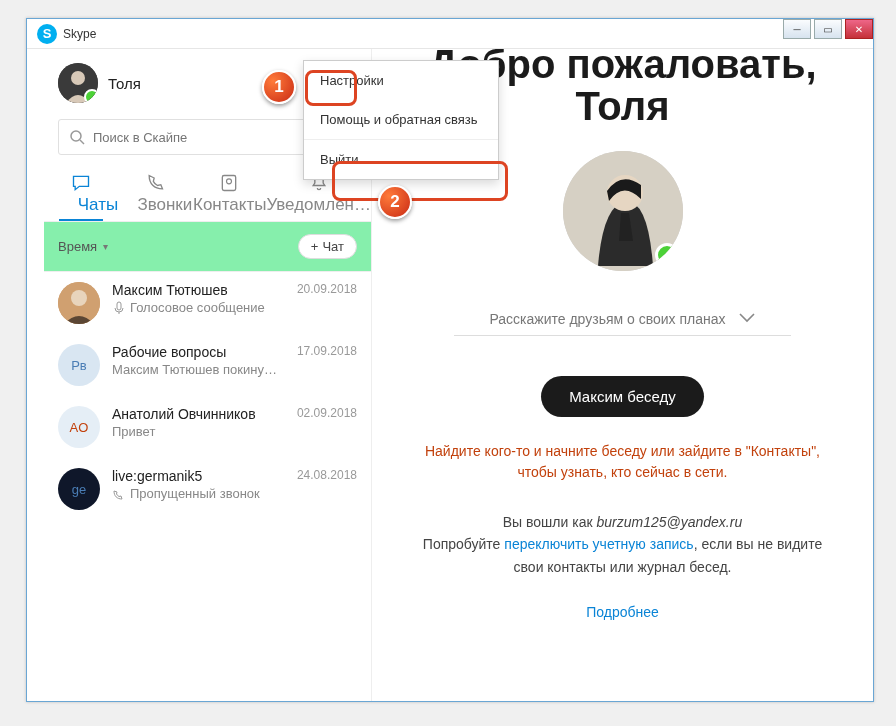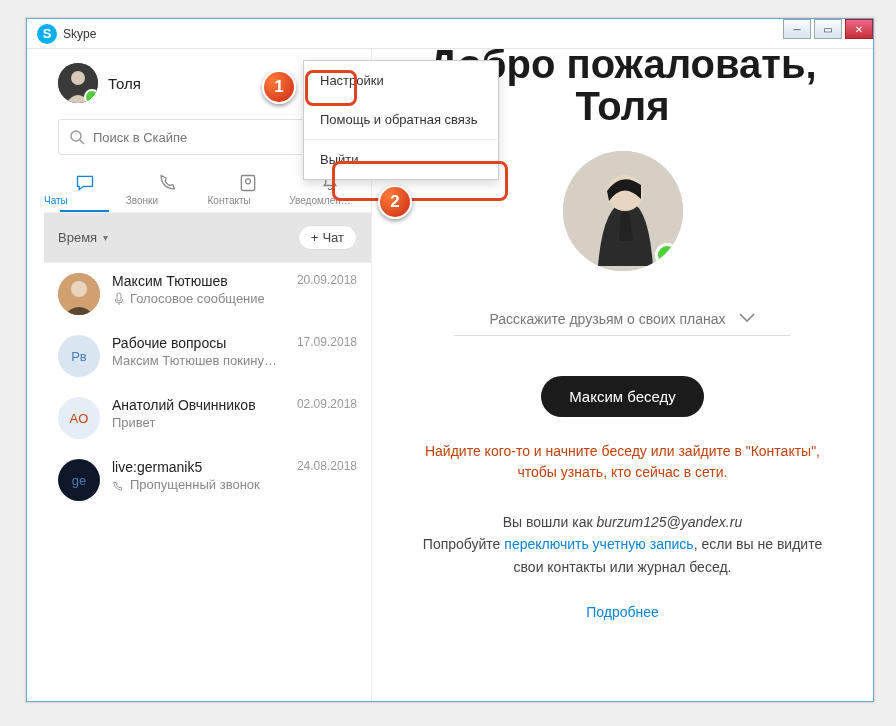--- a/index.html
+++ b/index.html
@@ -32,26 +32,26 @@
   .avatar-sm::after { content:''; position:absolute; right:-2px; bottom:-2px; width:12px; height:12px; background:#4cd137; border:2px solid #fff; border-radius:50%; }
   .avatar-sm svg { width:100%; height:100%; }
   .profile-name { margin-left: 10px; font-size: 15px; color:#222; }
   .more-btn { margin-left:auto; width:36px; height:28px; display:flex; align-items:center; justify-content:center; font-size:18px; color:#555; letter-spacing:2px; cursor:pointer; }
 
   .search-box { margin: 8px 14px; height: 36px; border:1px solid #e0e0e0; border-radius:3px; display:flex; align-items:center; padding:0 10px; color:#888; }
   .search-box .sicon { width:16px; height:16px; margin-right:8px; }
   .search-box input { border:none; outline:none; flex:1; font-size:13px; color:#888; background:transparent; }
 
   .nav-tabs { display:flex; border-bottom:1px solid #eee; }
-  .nav-tab { flex:1; text-align:left; padding:10px 0 6px 0; font-size:10px; color:#888; position:relative; cursor:pointer; }
+  .nav-tab { flex:1; text-align:right; padding:10px 0 6px 0; font-size:17px; color:#888; position:relative; cursor:pointer; }
   .nav-tab.active { color:#0a84d6; }
   .nav-tab.active::after { content:''; position:absolute; left:20%; right:20%; bottom:0; height:2px; background:#0a84d6; }
   .nav-tab .ticon { display:block; margin:0 auto 2px auto; width:22px; height:20px; }
 
-  .section-hdr { display:flex; align-items:center; justify-content:space-between; padding:12px 14px; background:#e5e5e5; border-bottom:1px solid #eee; }
+  .section-hdr { display:flex; align-items:center; justify-content:space-between; padding:12px 14px; background:#86efac; border-bottom:1px solid #eee; }
   .section-hdr .lbl { font-size:13px; color:#555; display:flex; align-items:center; gap:6px; }
   .chev { font-size:10px; color:#777; }
   .newchat-btn { background:#fff; border:1px solid #ddd; border-radius:16px; padding:4px 12px; font-size:13px; color:#444; display:flex; align-items:center; gap:4px; cursor:pointer; }
 
   .chat-list { flex:1; overflow:hidden; }
   .chat-item { display:flex; padding:10px 14px; align-items:flex-start; cursor:pointer; }
   .chat-item .av { width:42px; height:42px; border-radius:50%; display:flex; align-items:center; justify-content:center; font-size:13px; color:#fff; flex-shrink:0; overflow:hidden; }
   .chat-item .av svg { width:100%; height:100%; }
   .chat-item .body { margin-left:12px; flex:1; min-width:0; }
   .chat-item .line1 { display:flex; justify-content:space-between; }

